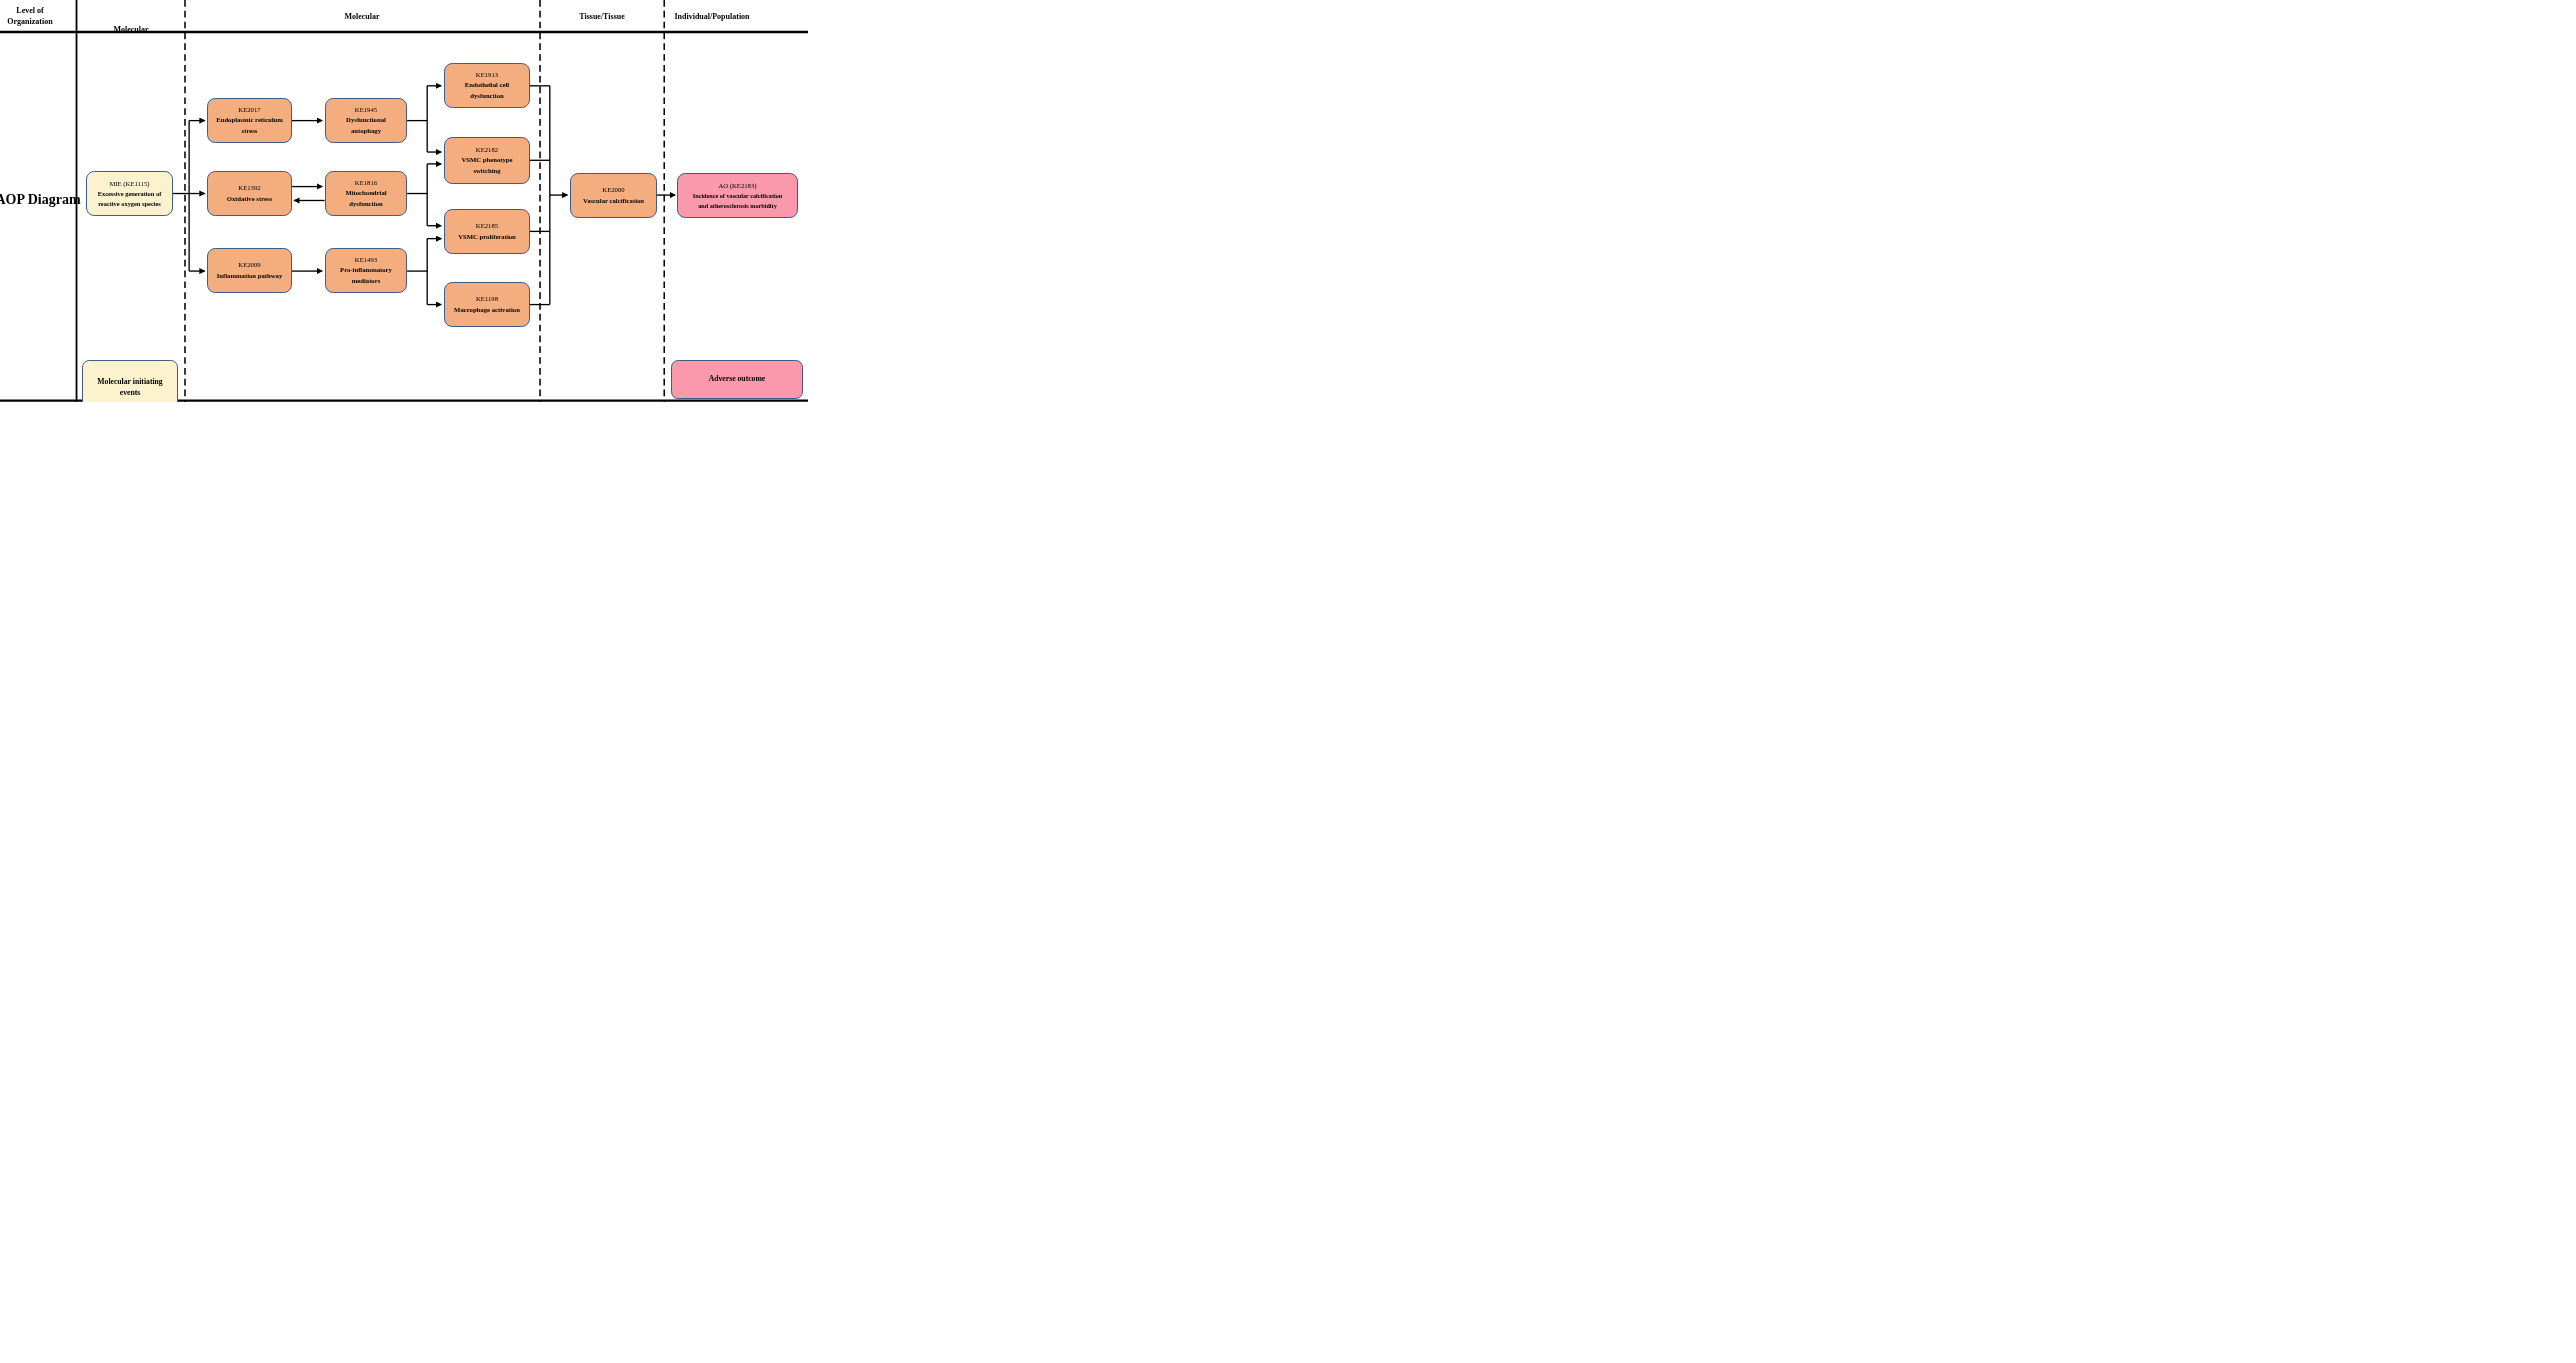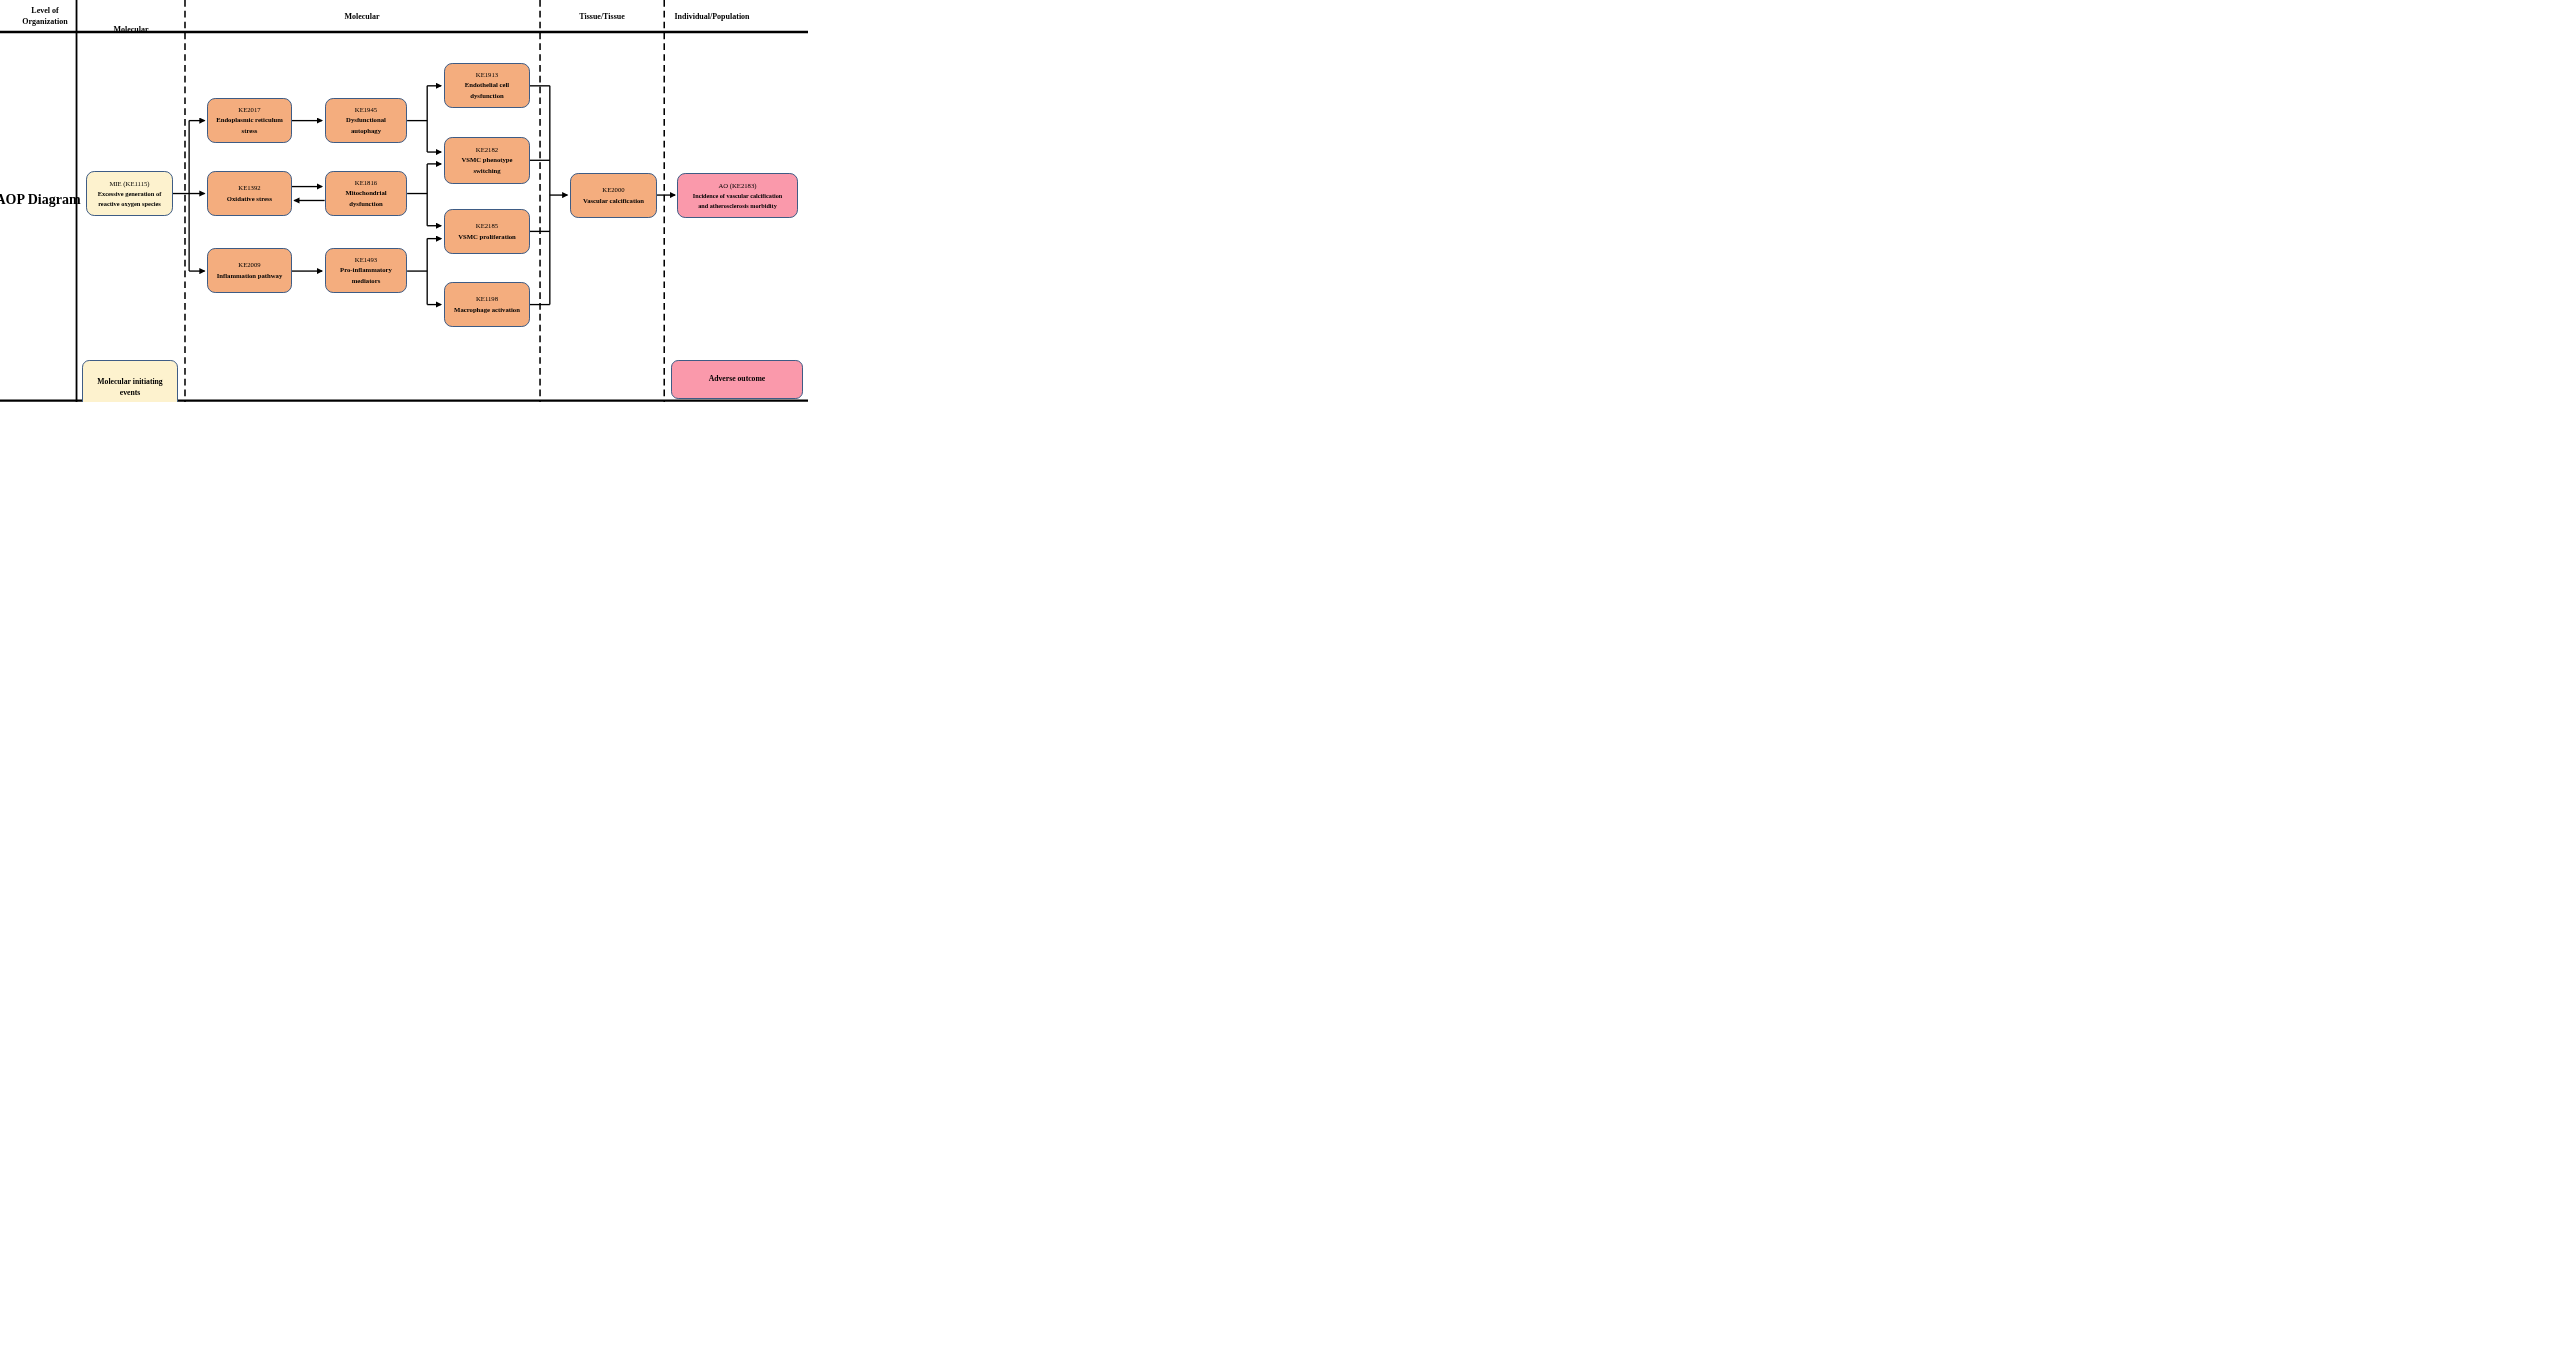--- a/index.html
+++ b/index.html
@@ -79,21 +79,21 @@
       <path d="M1027,311 H1067"></path>
       <path d="M1027,449 H1067"></path>
       <path d="M1027,591 H1067"></path>
       <path d="M1067,166.5 V591"></path>
       <path d="M1067,378.5 H1101" marker-end="url(#arr)"></path>
 
       <path d="M1274,378.5 H1310" marker-end="url(#arr)"></path>
     </g>
   </svg>
 
-  <div class="hdr" style="left:45px;top:17px;">Level of
+  <div class="hdr" style="left:30px;top:17px;">Level of
 Organization</div>
   <div class="hdr" style="left:131px;top:17px;margin-top:13px;">Molecular</div>
   <div class="hdr" style="left:362px;top:17px;">Molecular</div>
   <div class="hdr" style="left:602px;top:17px;">Tissue/Tissue</div>
   <div class="hdr" style="left:712px;top:17px;">Individual/Population</div>
 
   <div class="rowlab" style="left:38px;top:200px;">AOP Diagram</div>
 
   <div class="node yellow mie-node" style="left:86px;top:171px;width:87px;height:45px;">
     <div class="code">MIE (KE1115)</div>

